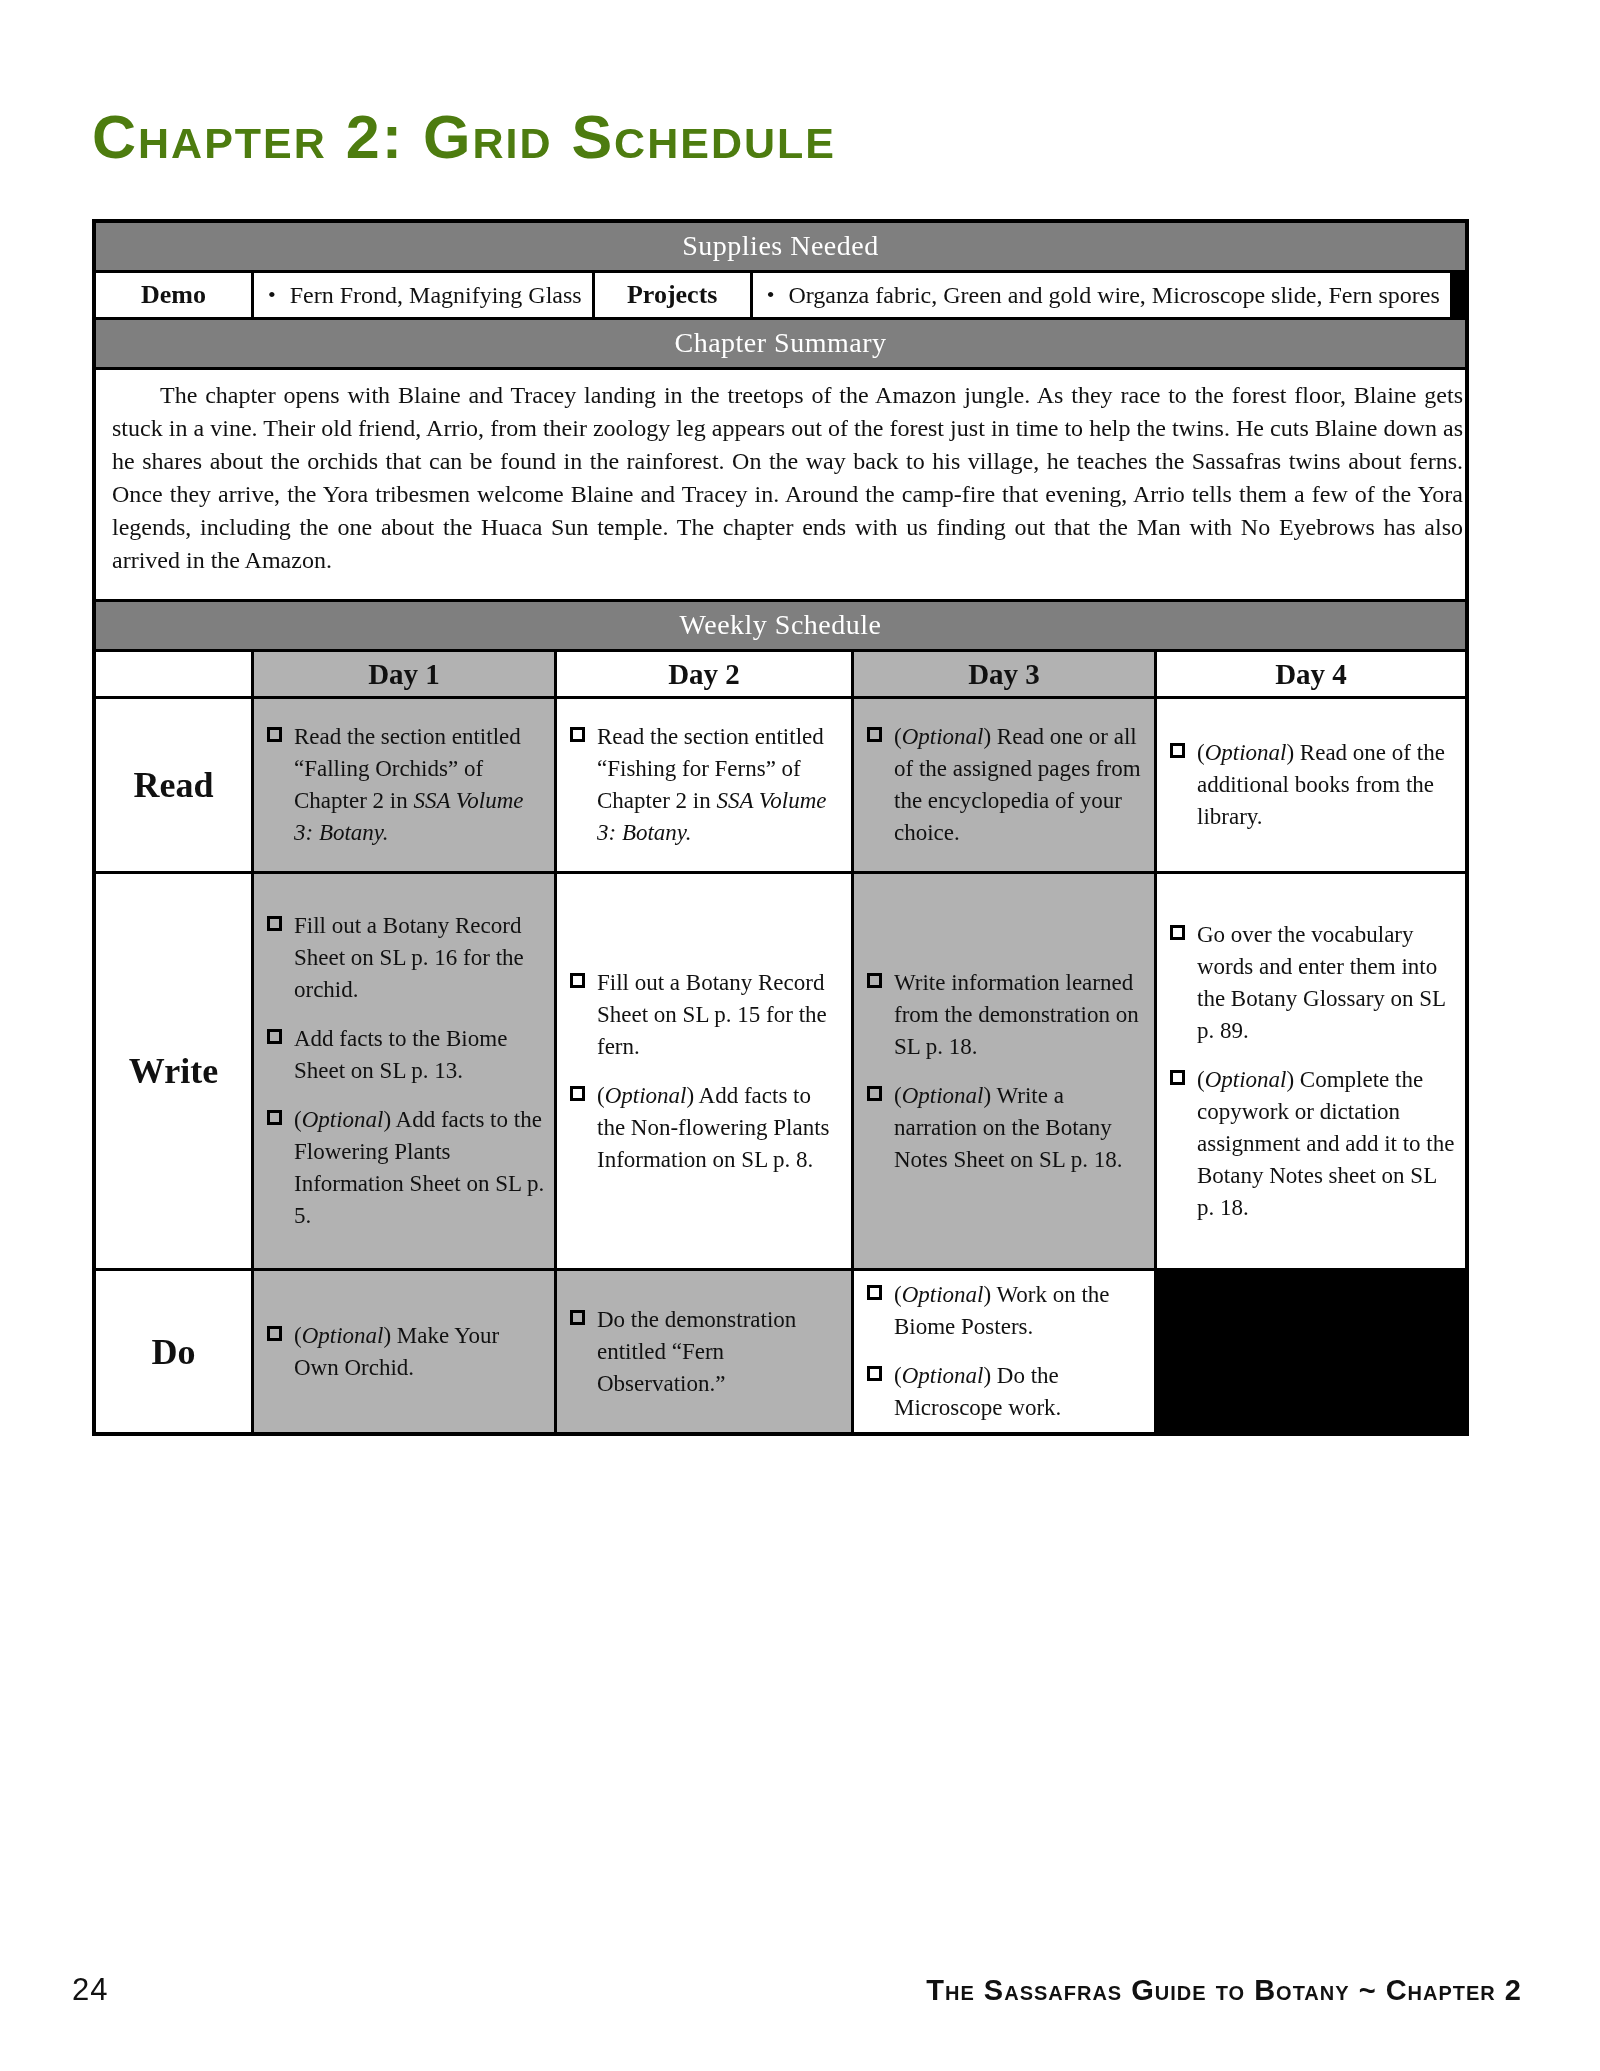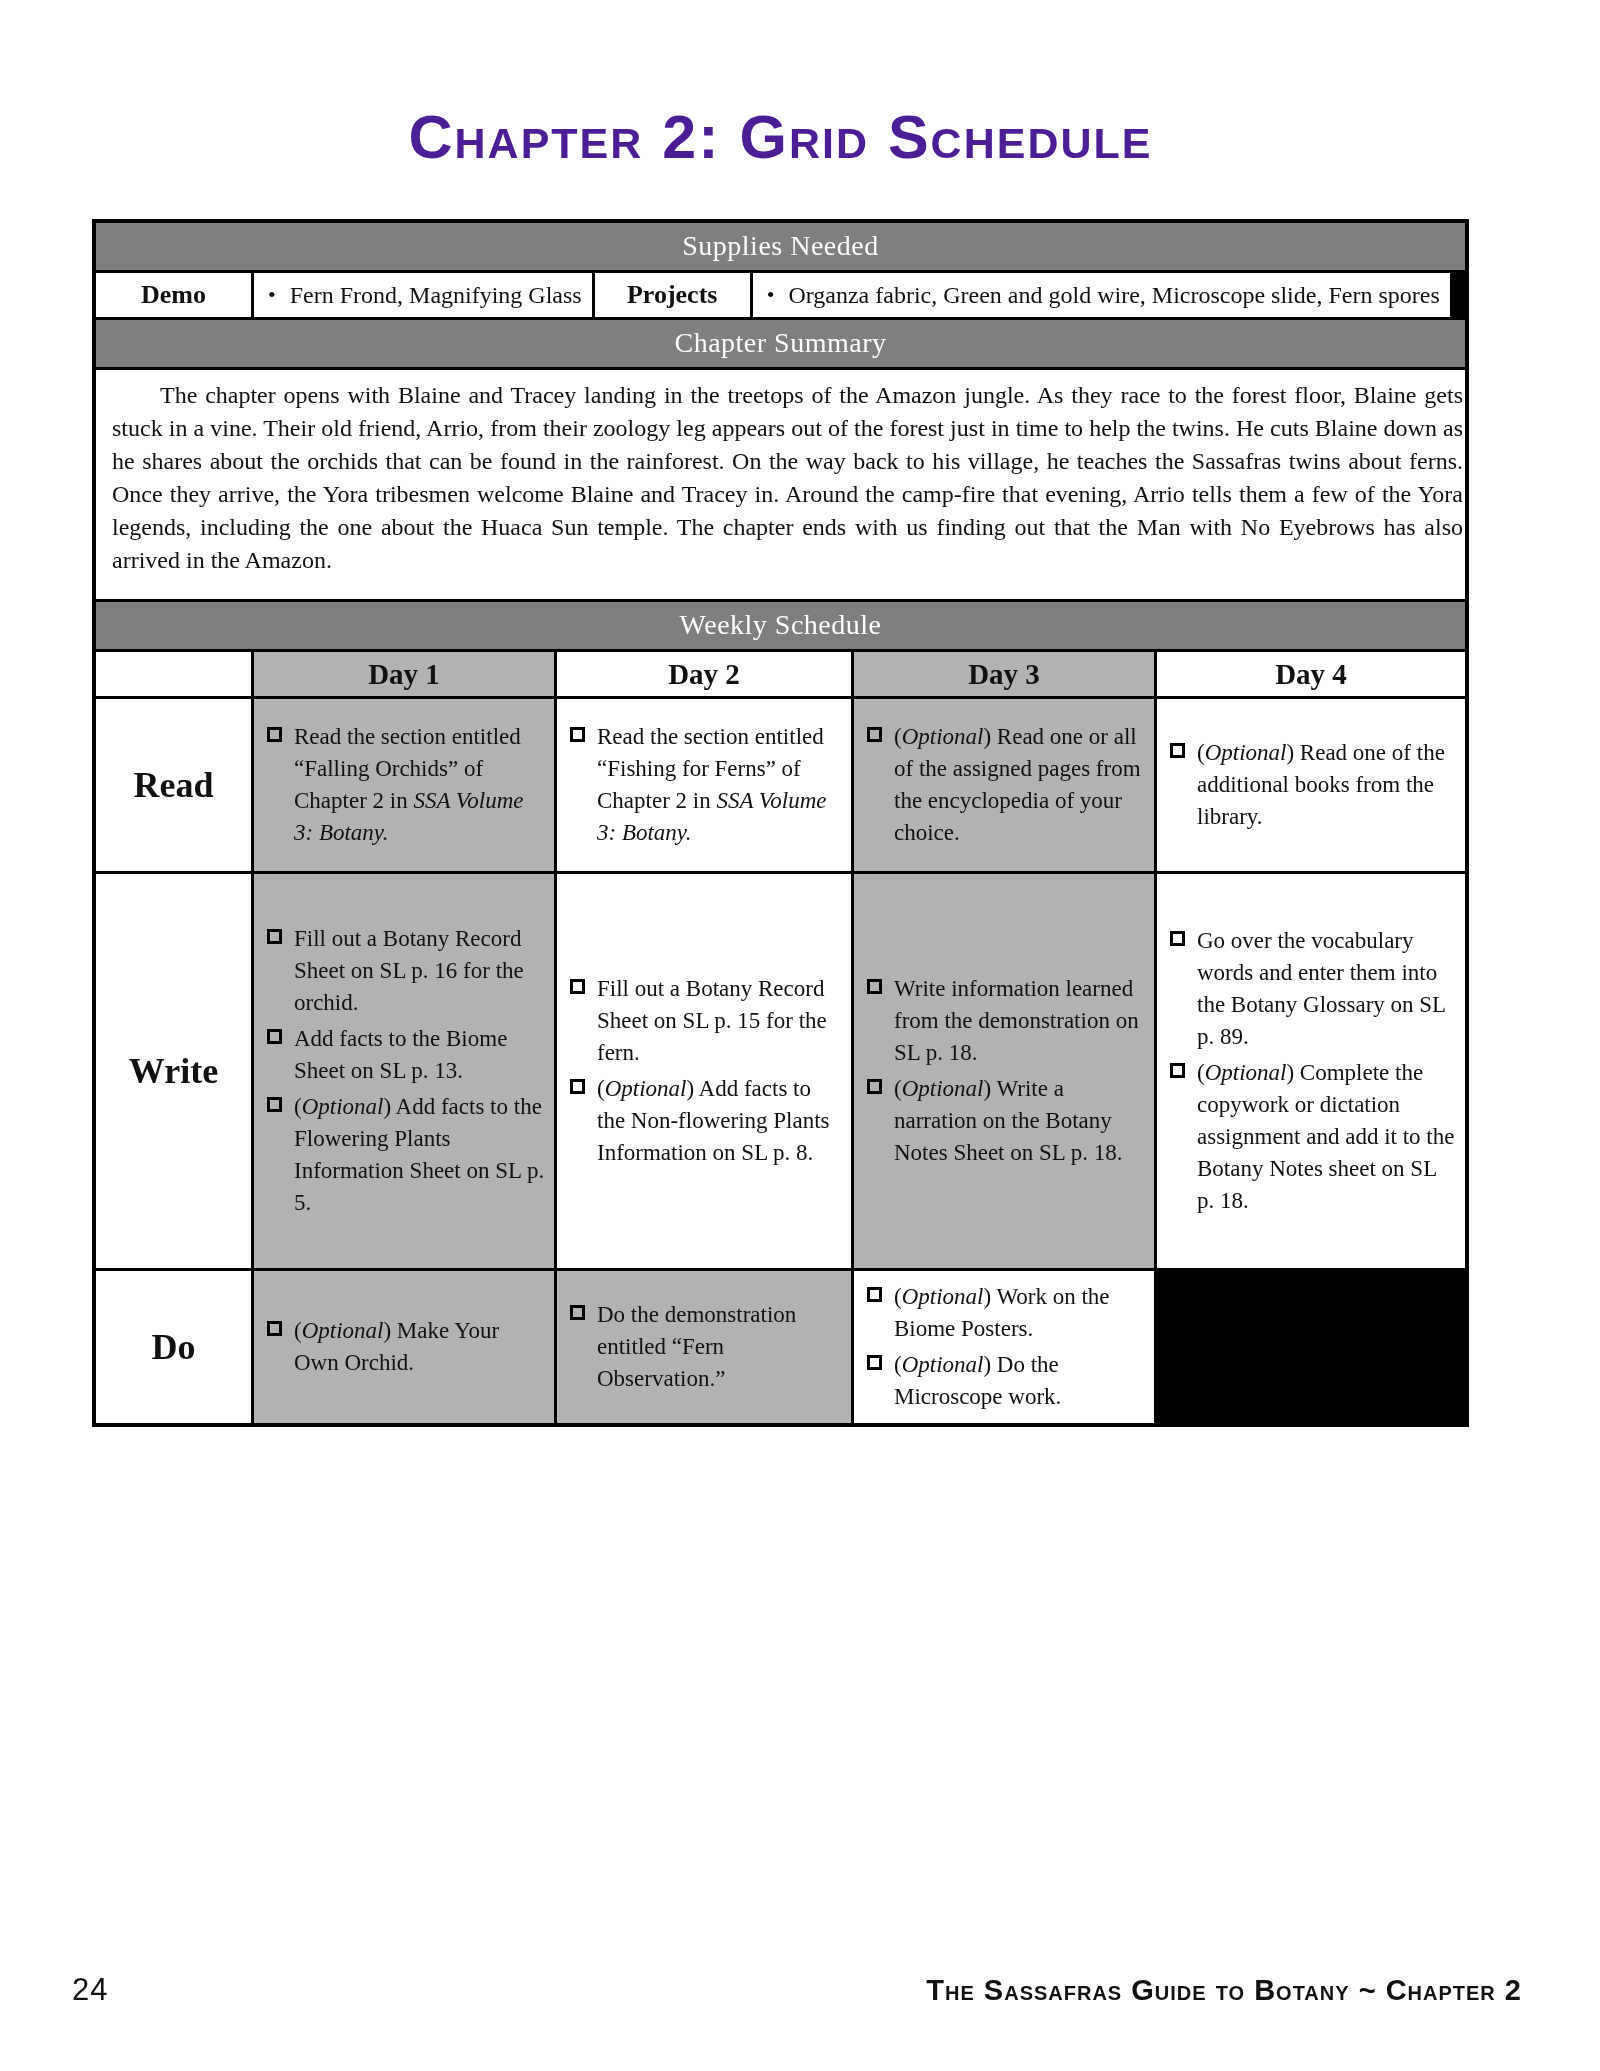--- a/index.html
+++ b/index.html
@@ -14,28 +14,28 @@
     overflow: hidden;
   }
   .content {
     position: absolute;
     left: 92px;
     top: 0;
     width: 1377px;
   }
   .doc-title {
     margin: 104px 0 48px 0;
-    text-align: center;
+    text-align: left;
     font-family: "Liberation Sans", sans-serif;
     font-variant: small-caps;
     font-weight: 800;
     font-size: 61px;
     line-height: 1.1;
     letter-spacing: 2px;
-    color: #4c1d95;
+    color: #4d7c0f;
   }
   .doc-table {
     border: 4px solid #000000;
     background: #ffffff;
   }
   .bar {
     background: #7f7f7f;
     color: #ffffff;
     text-align: center;
     font-size: 28px;
@@ -122,21 +122,21 @@
   .task-cell {
     display: flex;
     flex-direction: column;
     justify-content: center;
     padding: 8px 8px 8px 10px;
   }
   .row-read  .task-cell { min-height: 172px; }
   .row-write .task-cell { min-height: 394px; }
   .row-do    .task-cell { min-height: 152px; }
   .check-item { display: flex; align-items: flex-start; }
-  .check-item + .check-item { margin-top: 4px; }
+  .check-item + .check-item { margin-top: 17px; }
   .checkbox {
     flex: none;
     width: 15px;
     height: 15px;
     border: 3px solid #000000;
     margin: 6px 12px 0 3px;
     background: transparent;
   }
   .item-text {
     font-size: 23px;

